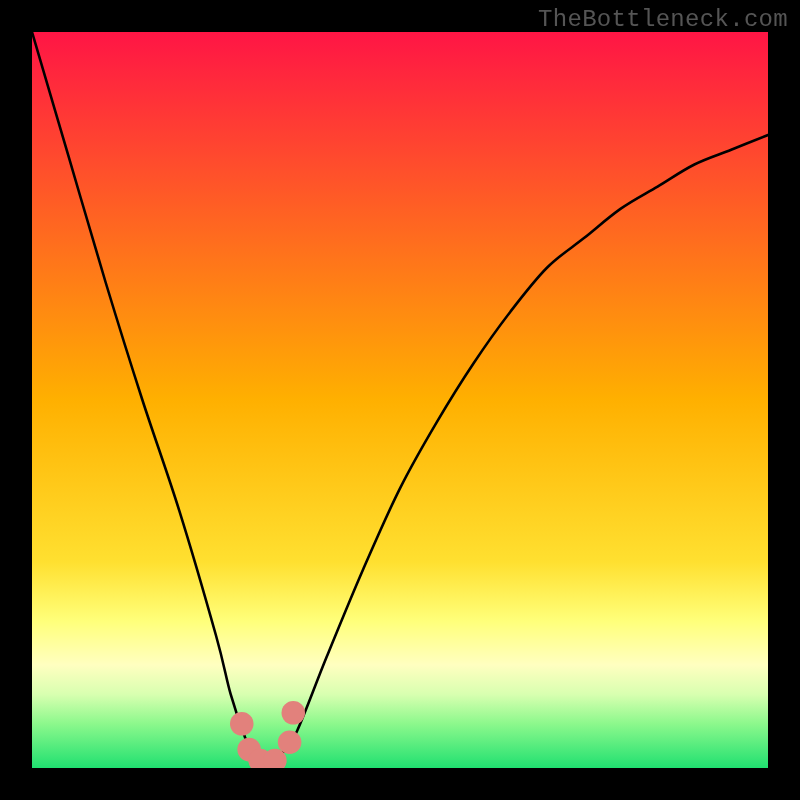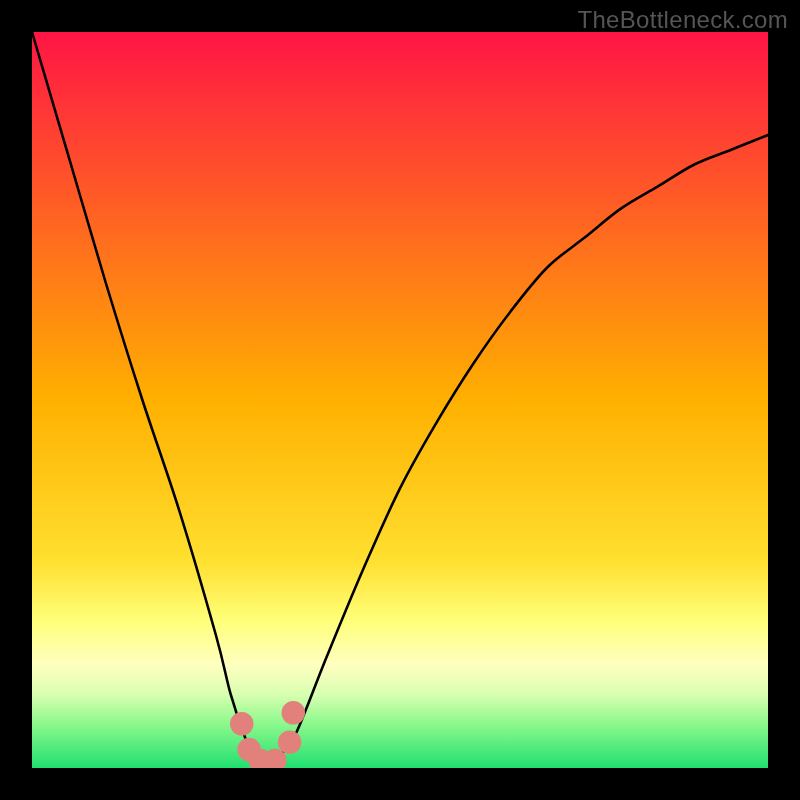--- a/index.html
+++ b/index.html
@@ -9,20 +9,21 @@
     height: 800px;
     background: #000;
     font-family: Arial, Helvetica, sans-serif;
     overflow: hidden;
   }
   .stage {
     position: relative;
     width: 800px;
     height: 800px;
     background: #000;
+    font-family: Liberation Mono, monospace;
   }
   .plot {
     position: absolute;
     left: 32px;
     top: 32px;
     width: 736px;
     height: 736px;
   }
   .watermark {
     position: absolute;

